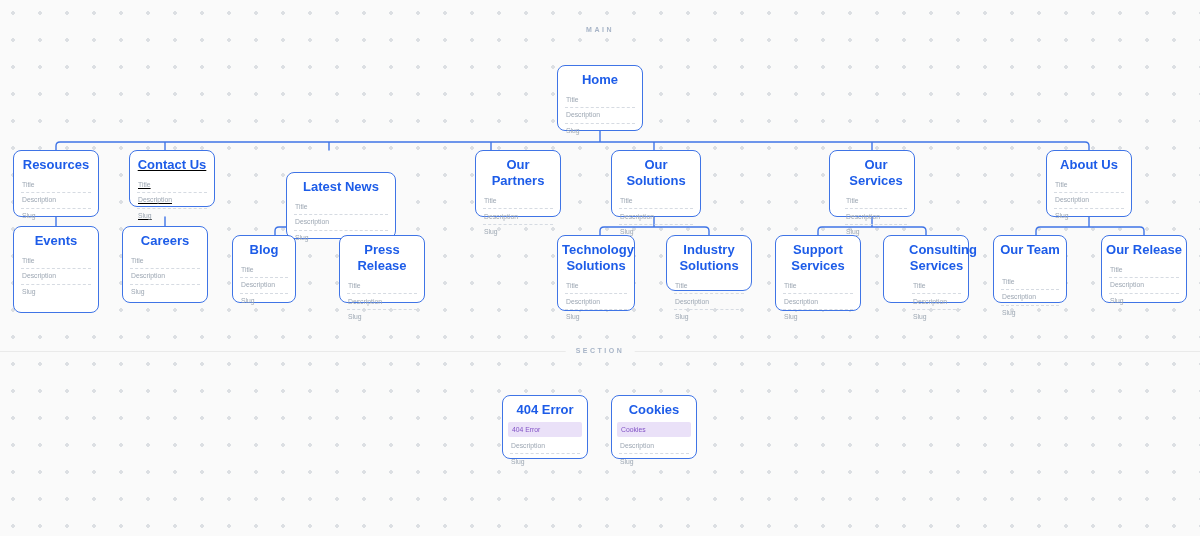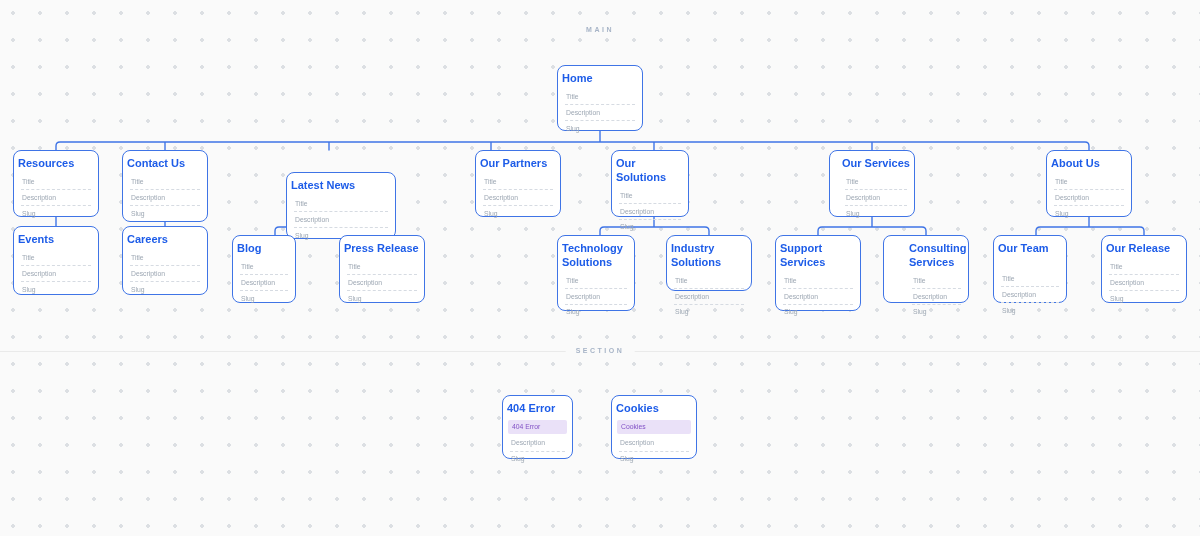--- a/index.html
+++ b/index.html
@@ -52,25 +52,25 @@
     position: absolute;
     box-sizing: border-box;
     background: #ffffff;
     border: 1.5px solid var(--accent, #3f74e6);
     border-radius: 8px;
     display: flex;
     flex-direction: column;
     z-index: 4;
   }
   .node-title {
-    font-size: 11px;
+    font-size: 13px;
     font-weight: bold;
     line-height: 1.25;
     color: var(--title, #1d5ce8);
-    text-align: left;
+    text-align: center;
     padding: 6px 4px 2px;
   }
   .fields {
     display: flex;
     flex-direction: column;
     padding: 2px 7px 4px;
     flex: 1;
   }
   .field {
     font-size: 6.8px;
@@ -117,21 +117,21 @@
         </div>
       </div>
       <div class="node" style="left: 13px; top: 150px; width: 86px; height: 67px;">
         <div class="node-title">Resources</div>
         <div class="fields">
           <div class="field underline">Title</div>
           <div class="field underline">Description</div>
           <div class="field">Slug</div>
         </div>
       </div>
-      <div class="node" style="left: 122px; top: 150px; width: 86px; height: 72px;">
+      <div class="node" style="left: 129px; top: 150px; width: 86px; height: 57px; text-decoration: underline;">
         <div class="node-title">Contact Us</div>
         <div class="fields">
           <div class="field underline">Title</div>
           <div class="field underline">Description</div>
           <div class="field">Slug</div>
         </div>
       </div>
       <div class="node" style="left: 286px; top: 150px; width: 110px; height: 67px; margin-top: 22px;">
         <div class="node-title">Latest News</div>
         <div class="fields">
@@ -141,21 +141,21 @@
         </div>
       </div>
       <div class="node" style="left: 448px; top: 150px; width: 86px; height: 67px; margin-left: 27px;">
         <div class="node-title">Our Partners</div>
         <div class="fields">
           <div class="field underline">Title</div>
           <div class="field underline">Description</div>
           <div class="field">Slug</div>
         </div>
       </div>
-      <div class="node" style="left: 611px; top: 150px; width: 78px; height: 67px;">
+      <div class="node" style="left: 611px; top: 150px; width: 90px; height: 67px;">
         <div class="node-title">Our Solutions</div>
         <div class="fields">
           <div class="field underline">Title</div>
           <div class="field underline">Description</div>
           <div class="field">Slug</div>
         </div>
       </div>
       <div class="node" style="left: 829px; top: 150px; width: 86px; height: 67px; padding-left: 8px;">
         <div class="node-title">Our Services</div>
         <div class="fields">
@@ -165,29 +165,29 @@
         </div>
       </div>
       <div class="node" style="left: 1046px; top: 150px; width: 86px; height: 67px;">
         <div class="node-title">About Us</div>
         <div class="fields">
           <div class="field underline">Title</div>
           <div class="field underline">Description</div>
           <div class="field">Slug</div>
         </div>
       </div>
-      <div class="node" style="left: 13px; top: 226px; width: 86px; height: 69px;">
+      <div class="node" style="left: 13px; top: 226px; width: 86px; height: 87px;">
         <div class="node-title">Events</div>
         <div class="fields">
           <div class="field underline">Title</div>
           <div class="field underline">Description</div>
           <div class="field">Slug</div>
         </div>
       </div>
-      <div class="node" style="left: 122px; top: 226px; width: 86px; height: 69px;">
+      <div class="node" style="left: 122px; top: 226px; width: 86px; height: 77px;">
         <div class="node-title">Careers</div>
         <div class="fields">
           <div class="field underline">Title</div>
           <div class="field underline">Description</div>
           <div class="field">Slug</div>
         </div>
       </div>
       <div class="node" style="left: 232px; top: 235px; width: 64px; height: 68px;">
         <div class="node-title">Blog</div>
         <div class="fields">
@@ -245,21 +245,21 @@
         </div>
       </div>
       <div class="node" style="left: 1101px; top: 235px; width: 86px; height: 68px;">
         <div class="node-title">Our Release</div>
         <div class="fields">
           <div class="field underline">Title</div>
           <div class="field underline">Description</div>
           <div class="field">Slug</div>
         </div>
       </div>
-      <div class="node" style="left: 502px; top: 395px; width: 71px; height: 64px;">
+      <div class="node" style="left: 502px; top: 395px; width: 86px; height: 64px;">
         <div class="node-title">404 Error</div>
         <div class="fields">
           <div class="field highlight">404 Error</div>
           <div class="field underline">Description</div>
           <div class="field">Slug</div>
         </div>
       </div>
       <div class="node" style="left: 611px; top: 395px; width: 86px; height: 64px;">
         <div class="node-title">Cookies</div>
         <div class="fields">

